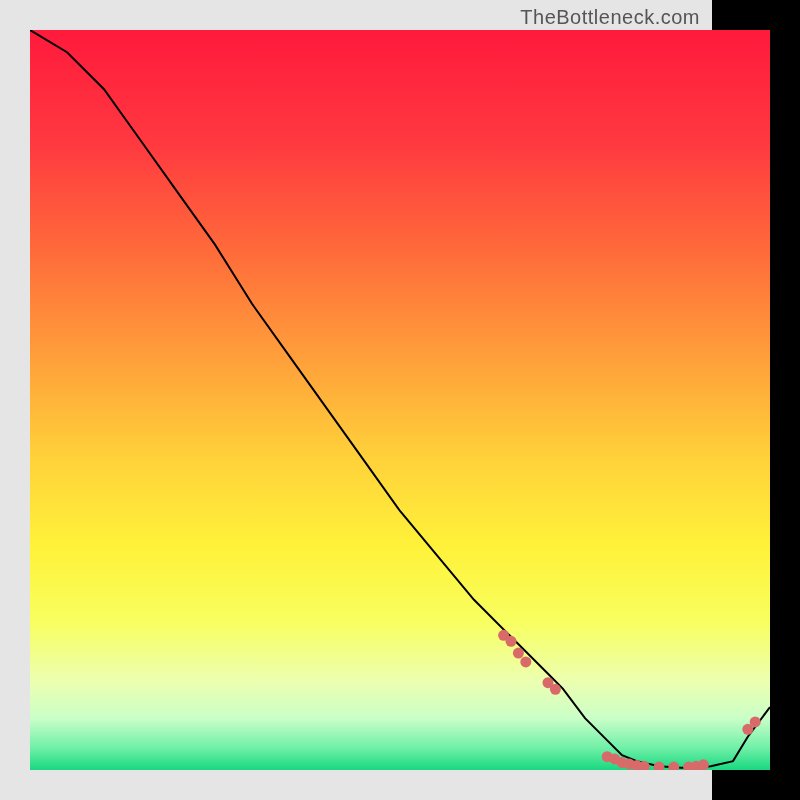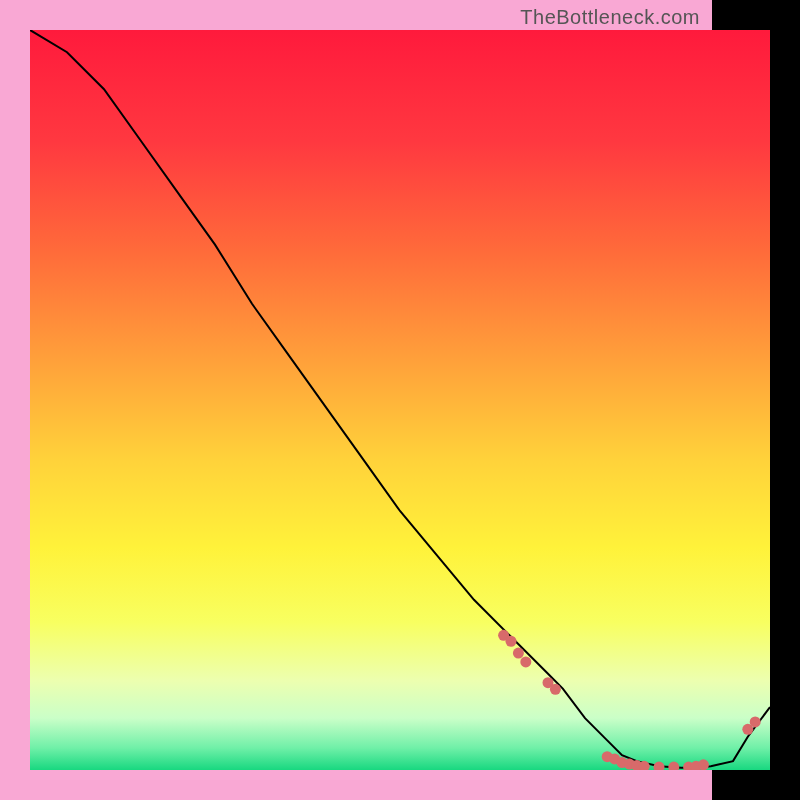--- a/index.html
+++ b/index.html
@@ -1,17 +1,17 @@
 <!DOCTYPE html>
 <html><head>
 <meta charset="utf-8">
 <style>
 * { margin: 0; padding: 0; box-sizing: border-box; }
 body { background: #000; width: 800px; height: 800px; overflow: hidden; font-family: Arial, sans-serif; }
-.chart-wrapper { width: 712px; height: 800px; position: relative; background: #f9a8d4; }
+.chart-wrapper { width: 712px; height: 800px; position: relative; background: #e5e5e5; }
 .watermark { position: absolute; top: 6px; right: 12px; color: #555; font-size: 20px; letter-spacing: 0.5px; z-index: 10; }
 .plot-area { position: absolute; top: 30px; left: 30px; width: 740px; height: 740px; }
 .gradient-bg { position: absolute; top: 0; left: 0; width: 100%; height: 100%; }
 .line-layer { position: absolute; top: 0; left: 0; width: 100%; height: 100%; }
 </style>
 </head>
 <body>
 
 <div class="chart-wrapper">
   <div class="watermark">TheBottleneck.com</div>

